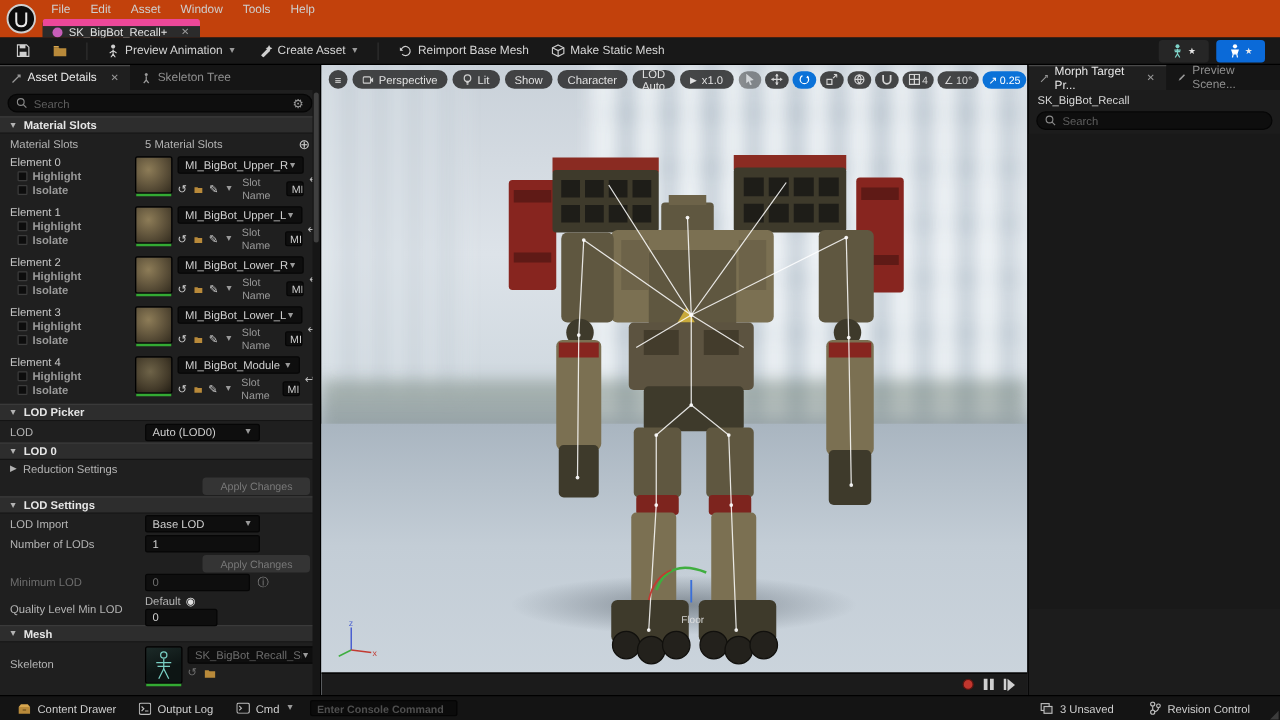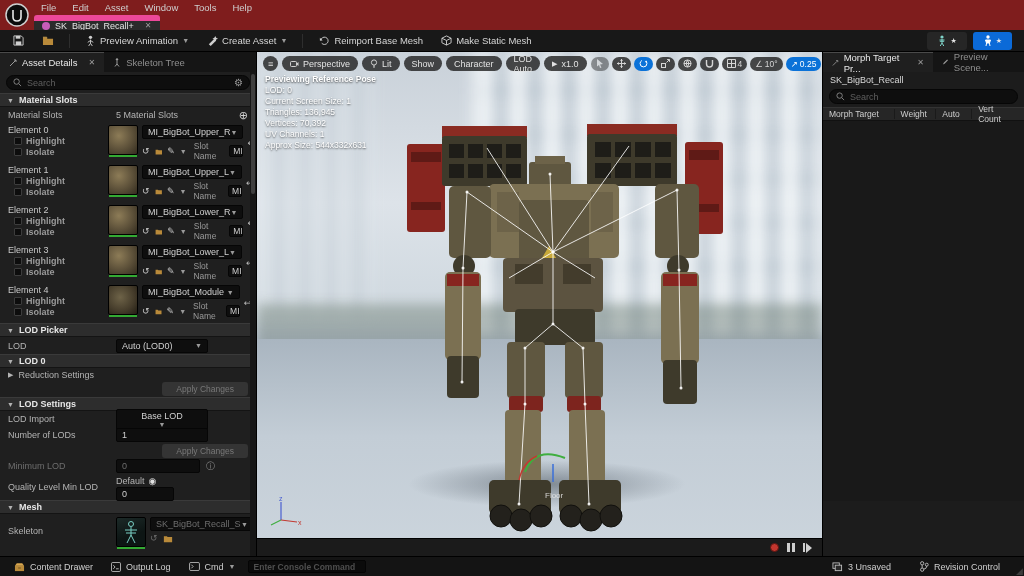--- a/index.html
+++ b/index.html
@@ -2,21 +2,21 @@
 <html><head>
 <meta charset="utf-8">
 <style>
   * { margin:0; padding:0; box-sizing:border-box; }
   html,body { width:1024px; height:576px; overflow:hidden; background:#111;
     font-family:"Liberation Sans", sans-serif; color:#bdbdbd; font-size:10px; }
   .abs { position:absolute; }
   svg { display:block; }
 
   
-  #titlebar { position:absolute; top:0; left:0; width:1024px; height:30px; background:#7f1d1d; }
+  #titlebar { position:absolute; top:0; left:0; width:1024px; height:30px; background:#c2410c; }
   #logo { position:absolute; top:2px; left:4px; width:26px; height:26px; }
   #menurow { position:absolute; top:0; left:34px; height:15px; display:flex; align-items:center; gap:2px; }
   .menu-item { padding:0 7px; color:#cfcfcf; font-size:9.5px; cursor:default; }
   #tabrow { position:absolute; top:15px; left:34px; height:15px; display:flex; }
   .asset-tab { display:flex; align-items:center; gap:5px; background:#2b2b2b; border-top:6px solid #ec4899;
     padding:0 8px; height:15px; font-size:9px; color:#e3e3e3; border-radius:3px 3px 0 0; }
   .asset-dot { width:8px; height:8px; border-radius:50%; }
   .tab-close { color:#9a9a9a; font-size:8px; margin-left:6px; }
 
   #toolbar { position:absolute; top:30px; left:0; width:1024px; height:22px; background:#181818;
@@ -447,21 +447,21 @@
     <div class="prow" style="justify-content:flex-end; height:16px;">
       <span class="apply-btn">Apply Changes</span>
     </div>
 
     <div class="sec-hdr">
       <span class="caret">▼</span>
         <span>LOD Settings</span>
     </div>
     <div class="prow" style="height:16px;">
       <span class="plabel">LOD Import</span>
-      <div class="combo" style="width:92px;flex-direction:column;">
+      <div class="combo" style="width:92px;">
           <span>Base LOD</span>
           <span class="chev">▼</span>
         </div>
     </div>
     <div class="prow" style="height:16px;">
       <span class="plabel">Number of LODs</span>
       <span class="dinput" style="width:92px;">1</span>
     </div>
     <div class="prow" style="justify-content:flex-end; height:15px;">
       <span class="apply-btn">Apply Changes</span>
@@ -701,29 +701,20 @@
           <span>10°</span>
         </div>
         <div class="vic active">
           <span>↗</span>
           <span>0.25</span>
         </div>
 
       </div>
     </div>
 
-    <div class="vp-stats">
-      <div>Previewing Reference Pose</div>
-      <div>LOD: 0</div>
-      <div>Current Screen Size: 1</div>
-      <div>Triangles: 136,945</div>
-      <div>Vertices: 70,392</div>
-      <div>UV Channels: 1</div>
-      <div>Approx Size: 544x332x631</div>
-    </div>
 
     <div class="axis-gizmo">
       <svg width="36" height="34" viewBox="0 0 36 34">
         <path d="M14 26 L14 8" stroke="#4a5fd0" stroke-width="1.2"></path>
         <text x="12" y="7" font-size="7" fill="#4a5fd0">z</text>
         <path d="M14 26 L4 31" stroke="#3fae3f" stroke-width="1.2"></path>
         <path d="M14 26 L30 28" stroke="#c23a32" stroke-width="1.2"></path>
         <text x="31" y="31" font-size="7" fill="#c23a32">x</text>
       </svg>
     </div>
@@ -757,26 +748,20 @@
         <span>Preview Scene...</span>
       </div>
     </div>
     <div class="rp-title">SK_BigBot_Recall</div>
     <div class="searchbar">
       <svg width="9" height="9" viewBox="0 0 10 10">
           <circle cx="4" cy="4" r="3" fill="none" stroke="#8a8a8a"></circle>
           <path d="M6.3 6.3 L9 9" stroke="#8a8a8a"></path>
         </svg>
       <input placeholder="Search" style="">
-    </div>
-    <div class="rp-cols">
-      <span class="rp-col" style="width:72px;">Morph Target</span>
-      <span class="rp-col" style="width:42px;">Weight</span>
-      <span class="rp-col" style="width:36px;">Auto</span>
-      <span class="rp-col" style="border-right:none;">Vert Count</span>
     </div>
     <div class="rp-empty"></div>
   </div>
 </div>
 
 <div id="statusbar">
   <span class="sb-btn">
     <svg width="11" height="10" viewBox="0 0 12 11">
         <path d="M1 4h10v6H1z" fill="#b98a3a"></path>
         <path d="M1 4 l2-2.5h6L11 4" fill="#d8a74f"></path>

